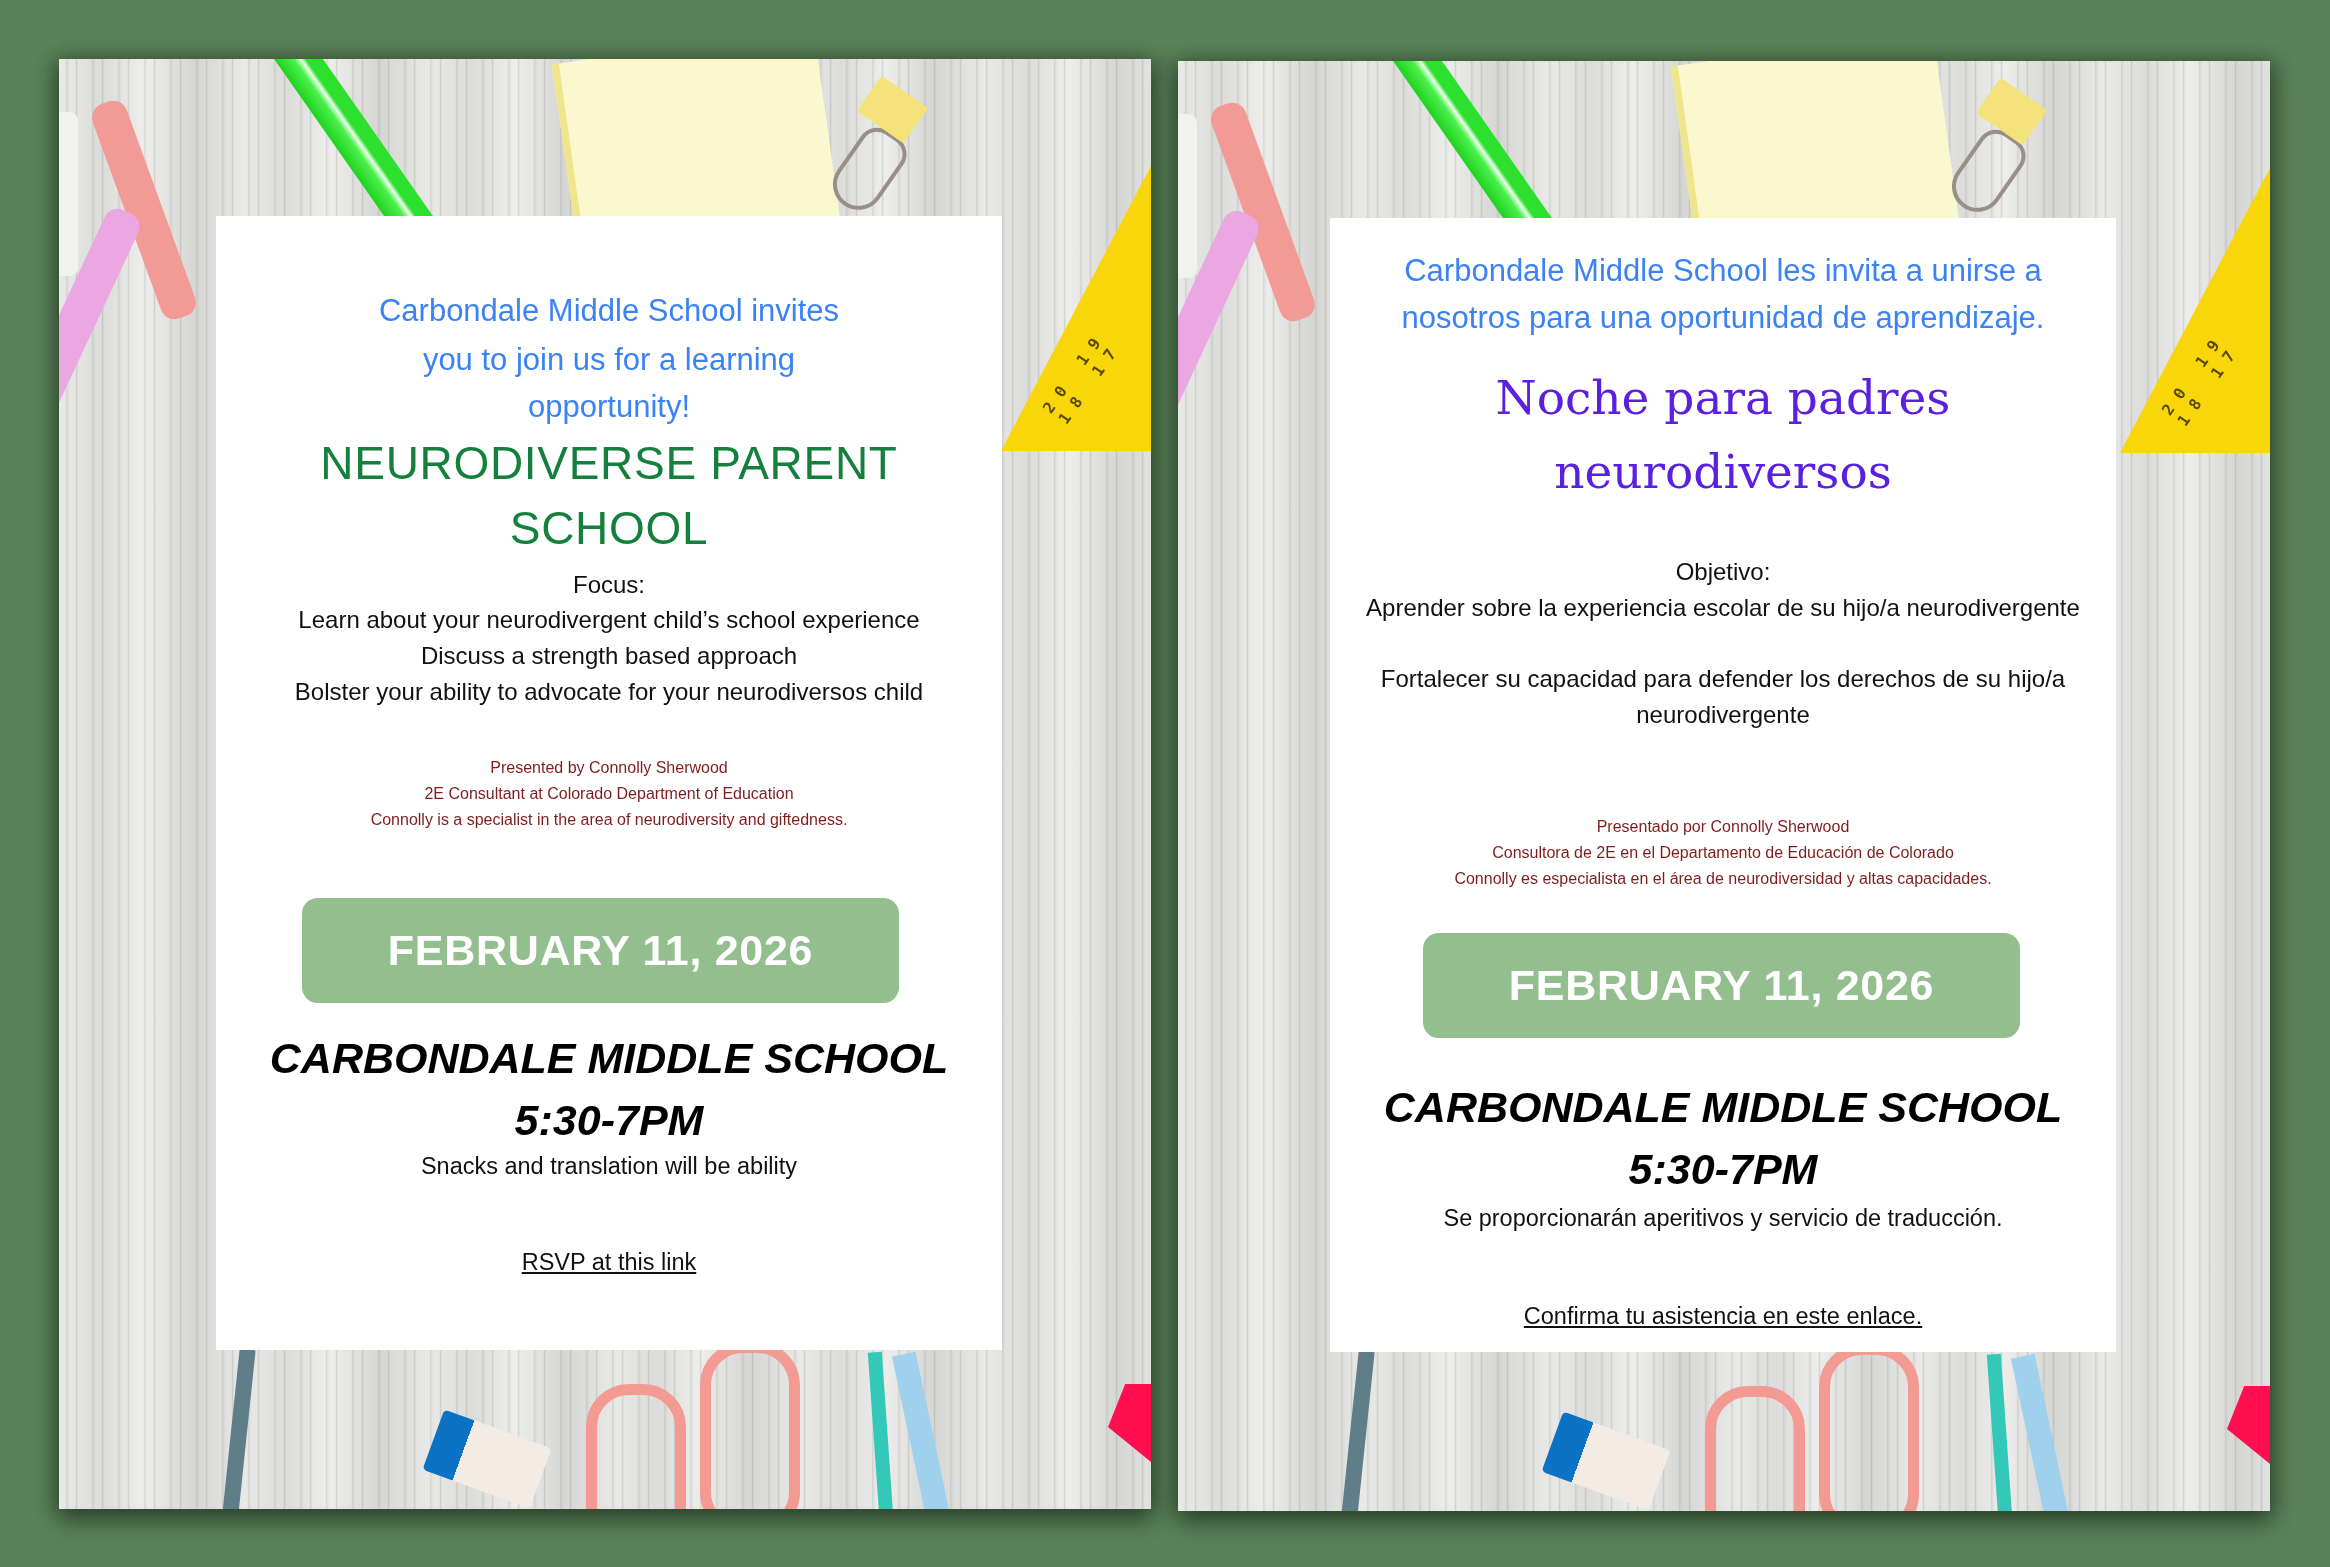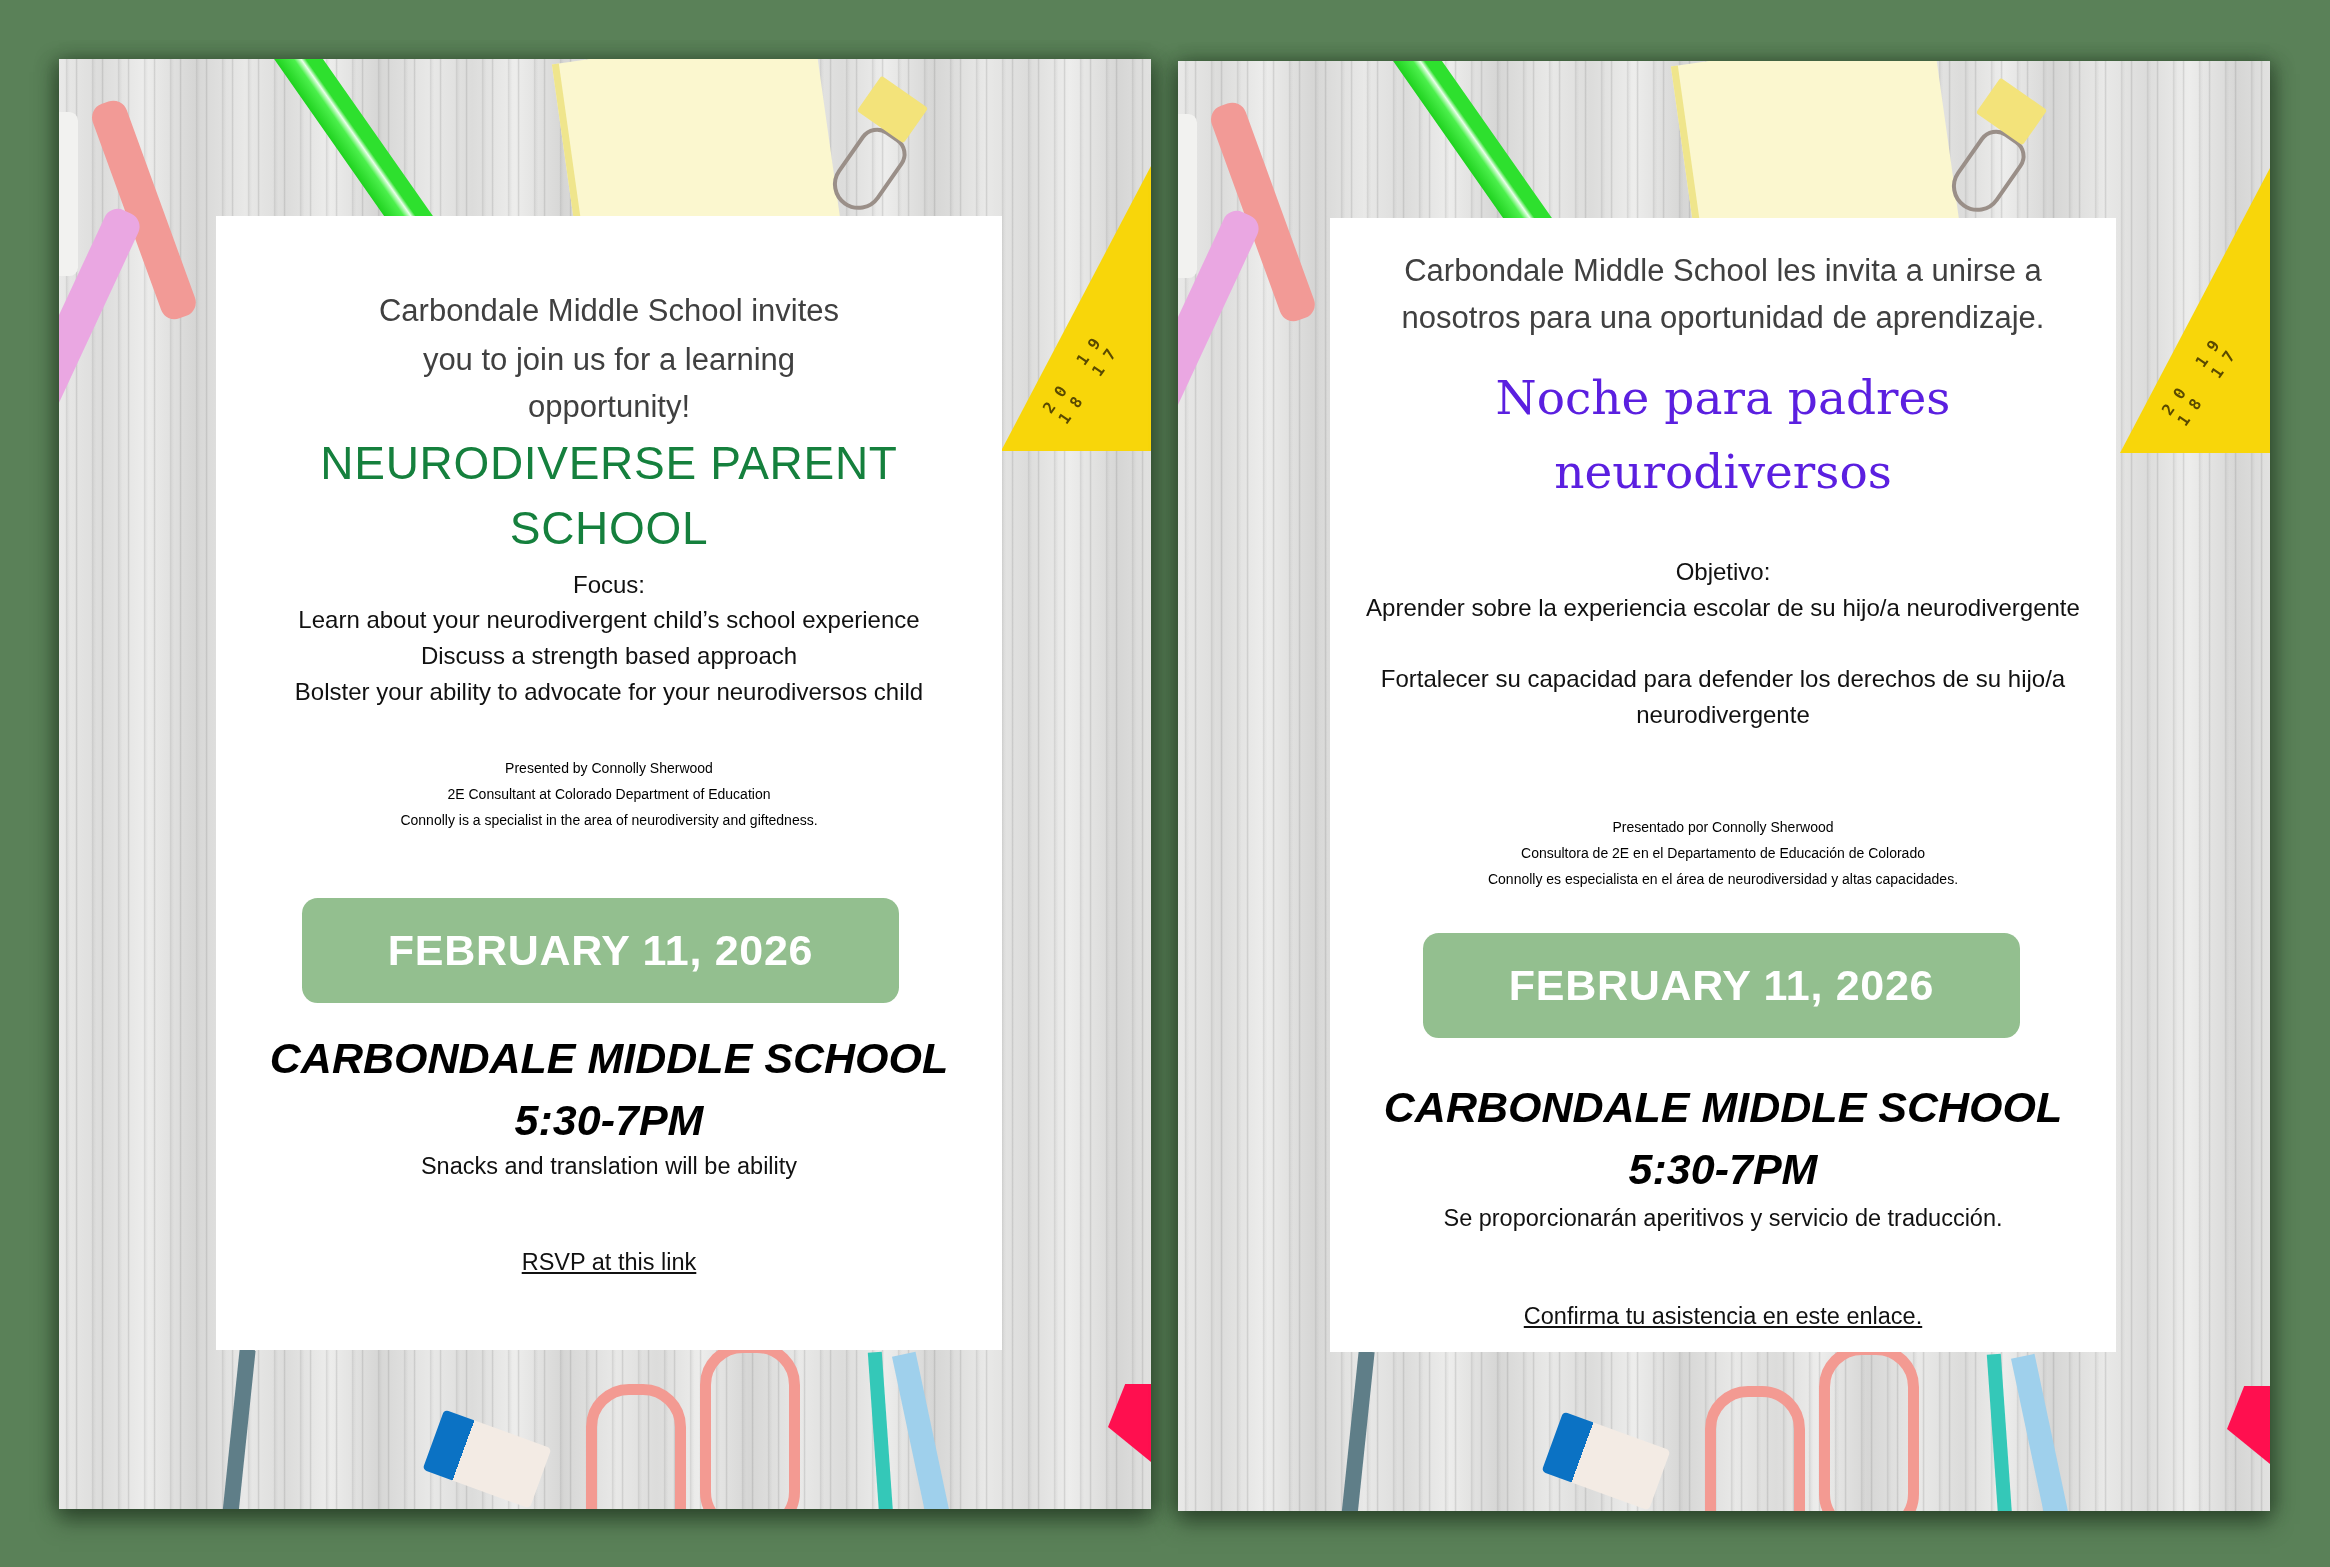--- a/index.html
+++ b/index.html
@@ -51,25 +51,25 @@
     position: absolute;
     background: #ffffff;
     width: 786px; height: 1134px;
     text-align: center;
     color: #111;
   }
   #flyer-en .card { left: 157px; top: 157px; }
   #flyer-es .card { left: 152px; top: 157px; }
   .card .ln { position: absolute; left: 0; right: 0; white-space: nowrap; }
 
-  .intro { font-size: 31px; line-height: 48px; color: #404040; }
+  .intro { font-size: 31px; line-height: 48px; color: #3b82f6; }
   .title-en { font-size: 46px; color: #15803d; letter-spacing: 0.7px; line-height: 66px; }
   .title-es { font-family: "DejaVu Serif", serif; font-size: 47px; color: #5b1fe0; line-height: 74px; font-weight: normal; }
   .focus { font-size: 24px; line-height: 36px; color: #111; }
-  .presenter { font-size: 14px; line-height: 26px; color: #000000; }
+  .presenter { font-size: 16px; line-height: 26px; color: #7f1d1d; }
   .date-box {
     position: absolute;
     height: 105px; border-radius: 15.7px;
     background: #93bf8f; color: #ffffff;
     font-weight: bold; font-size: 43px;
     display: flex; align-items: center; justify-content: center;
     letter-spacing: 0.7px;
   }
   .venue { font-weight: bold; font-style: italic; font-size: 43px; line-height: 61px; color: #000; }
   .note { font-size: 23.5px; color: #111; }

